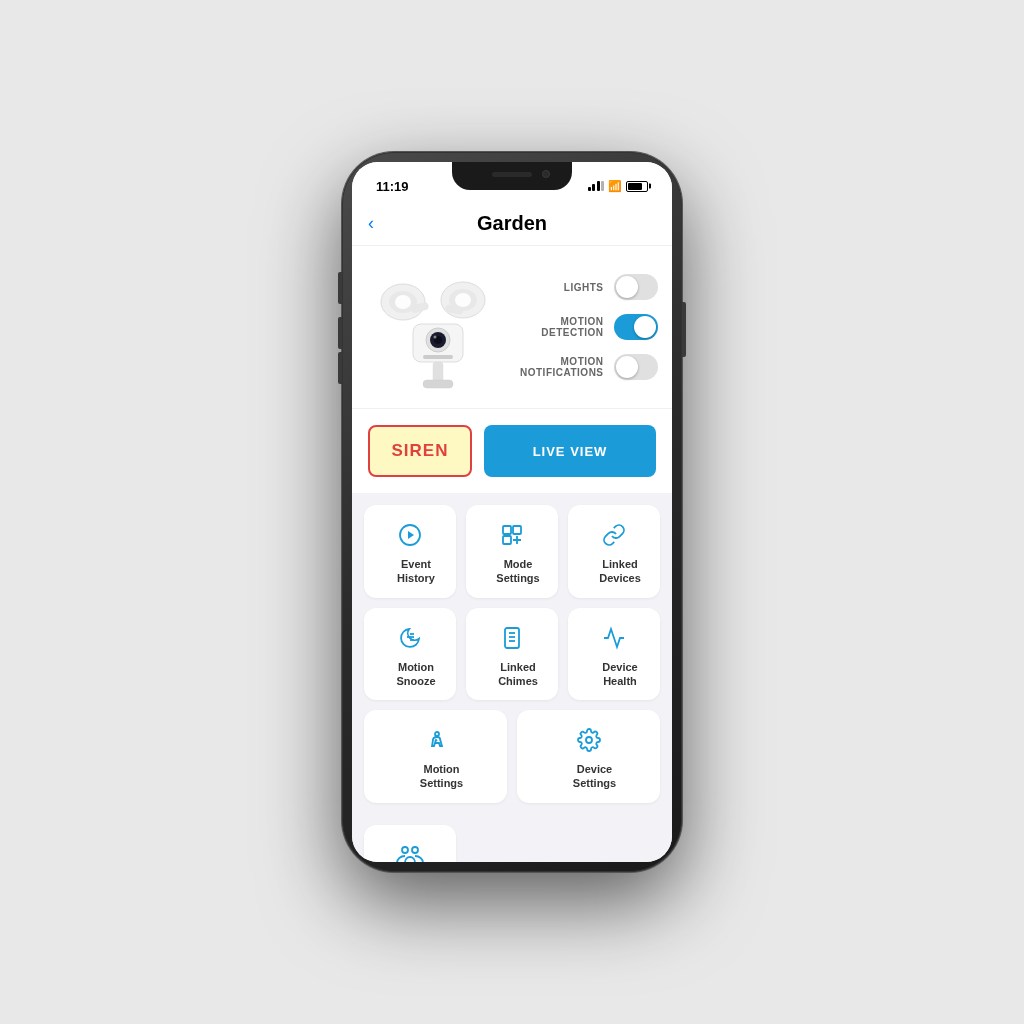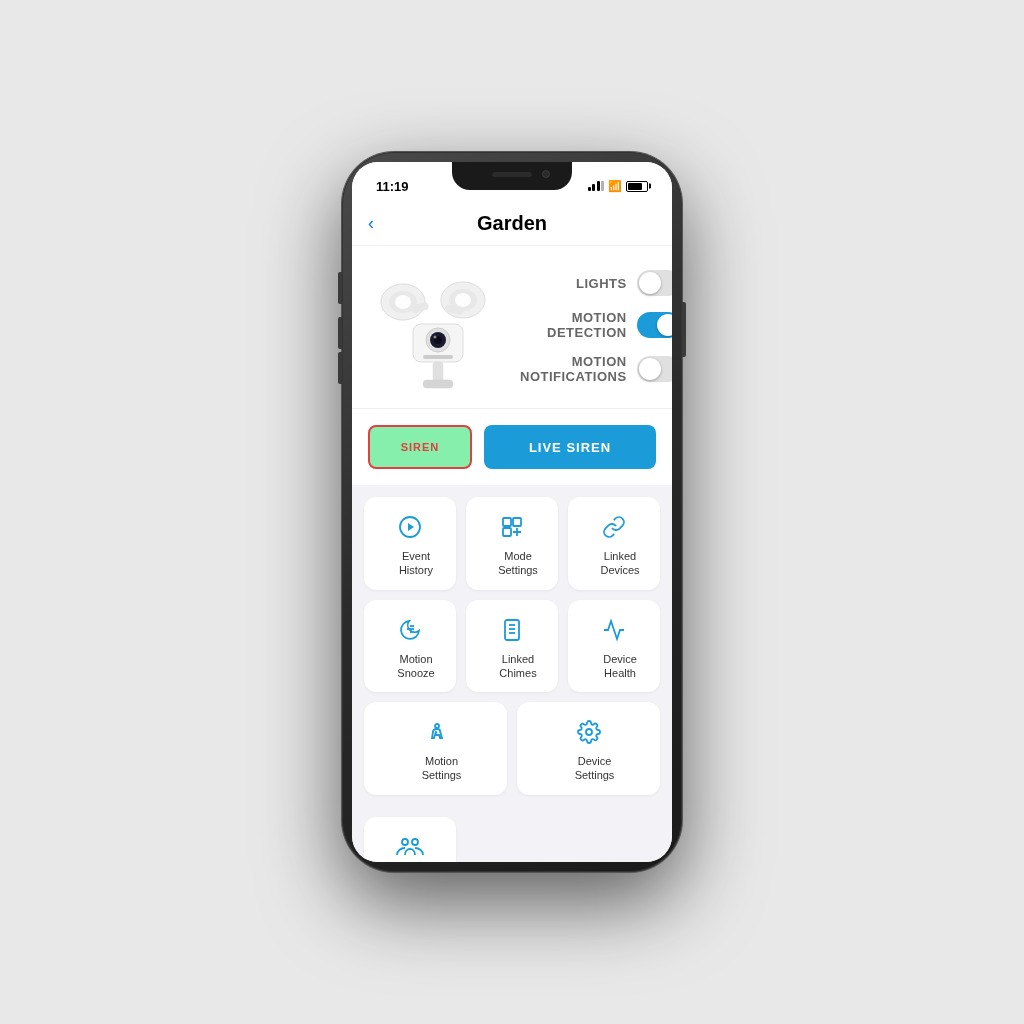--- a/index.html
+++ b/index.html
@@ -211,21 +211,21 @@
       flex-direction: column;
       gap: 14px;
     }
     .control-row {
       display: flex;
       align-items: center;
       justify-content: flex-end;
       gap: 10px;
     }
     .control-label {
-      font-size: 13px;
+      font-size: 10px;
       font-weight: 700;
       color: #666;
       letter-spacing: 0.5px;
       text-align: right;
     }
     .toggle {
       width: 44px;
       height: 26px;
       border-radius: 13px;
       position: relative;
@@ -256,23 +256,23 @@
       display: flex;
       gap: 12px;
       padding: 16px;
       background: white;
       border-top: 1px solid #f0f0f0;
     }
     .btn-siren {
       flex: 1;
       padding: 14px;
       border: 2px solid #e04040;
-      background: #86efac;
+      background: #fef9c3;
       border-radius: 8px;
-      font-size: 11px;
+      font-size: 17px;
       font-weight: 700;
       color: #e04040;
       letter-spacing: 1px;
       cursor: pointer;
     }
     .btn-live {
       flex: 2;
       padding: 14px;
       background: #1b9cd8;
       border: none;
@@ -314,21 +314,21 @@
       height: 28px;
       display: flex;
       align-items: center;
       justify-content: center;
     }
     .grid-label {
       font-size: 11px;
       color: #333;
       text-align: center;
       line-height: 1.3;
-      font-weight: 400;
+      font-weight: 700;
       margin-left: 12px;
     }
 
     
     .bottom-extra {
       background: #f2f2f7;
       padding: 0 12px 8px;
       display: flex;
       gap: 10px;
     }
@@ -432,21 +432,21 @@
 NOTIFICATIONS</span>
             <div class="toggle toggle-off">
               <div class="toggle-thumb"></div>
             </div>
           </div>
         </div>
       </div>
 
       <div class="action-buttons">
         <button class="btn-siren">SIREN</button>
-        <button class="btn-live">LIVE SIREN</button>
+        <button class="btn-live">LIVE VIEW</button>
       </div>
 
       <div class="grid-section">
 
         <div class="grid-row">
           <div class="grid-cell">
             <div class="grid-icon">
               <svg width="24" height="24" viewBox="0 0 24 24" fill="none" stroke="#1b9cd8" stroke-width="1.8">
                 <circle cx="12" cy="12" r="10"></circle>
                 <polygon points="10,8 16,12 10,16" fill="#1b9cd8" stroke="none"></polygon>

